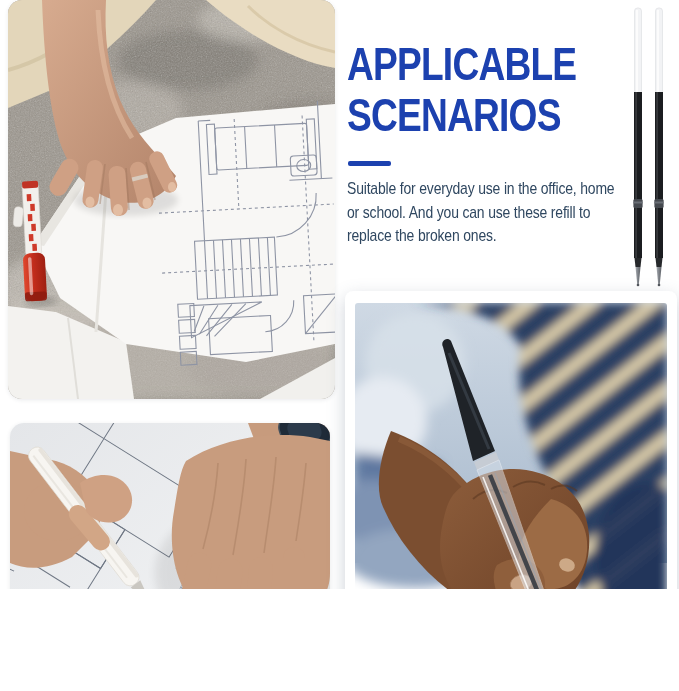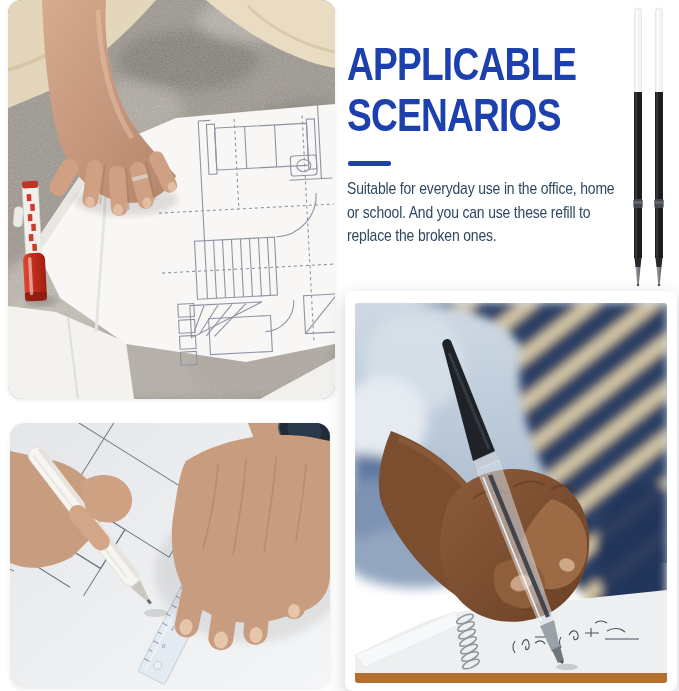--- a/index.html
+++ b/index.html
@@ -1,16 +1,16 @@
 <!DOCTYPE html>
 <html><head>
 <meta charset="utf-8">
 <style>
   html,body{margin:0;padding:0;background:#ffffff;}
-  .canvas{position:relative;width:679px;height:691px;background:#ffffff;overflow:hidden;
+  .canvas{position:relative;width:679px;height:589px;background:#ffffff;overflow:hidden;
           font-family:"Liberation Sans", sans-serif;}
   .photo{position:absolute;overflow:hidden;border-radius:14px;box-shadow:0 1px 4px rgba(40,50,70,.10);}
   .photo svg{display:block;}
   #photo-tl{left:8px;top:0;width:327px;height:399px;}
   #photo-bl{left:10px;top:423px;width:320px;height:265px;}
   .frame{position:absolute;left:345px;top:291px;width:332px;height:400px;background:#ffffff;
          border-radius:8px;box-shadow:0 6px 18px rgba(80,95,120,.28);box-sizing:border-box;
          padding:12px 10px 8px 10px;}
   .frame .inner{width:312px;height:380px;overflow:hidden;border-radius:3px;}
   .headline{position:absolute;left:347px;top:38px;color:#1c41af;font-weight:700;

